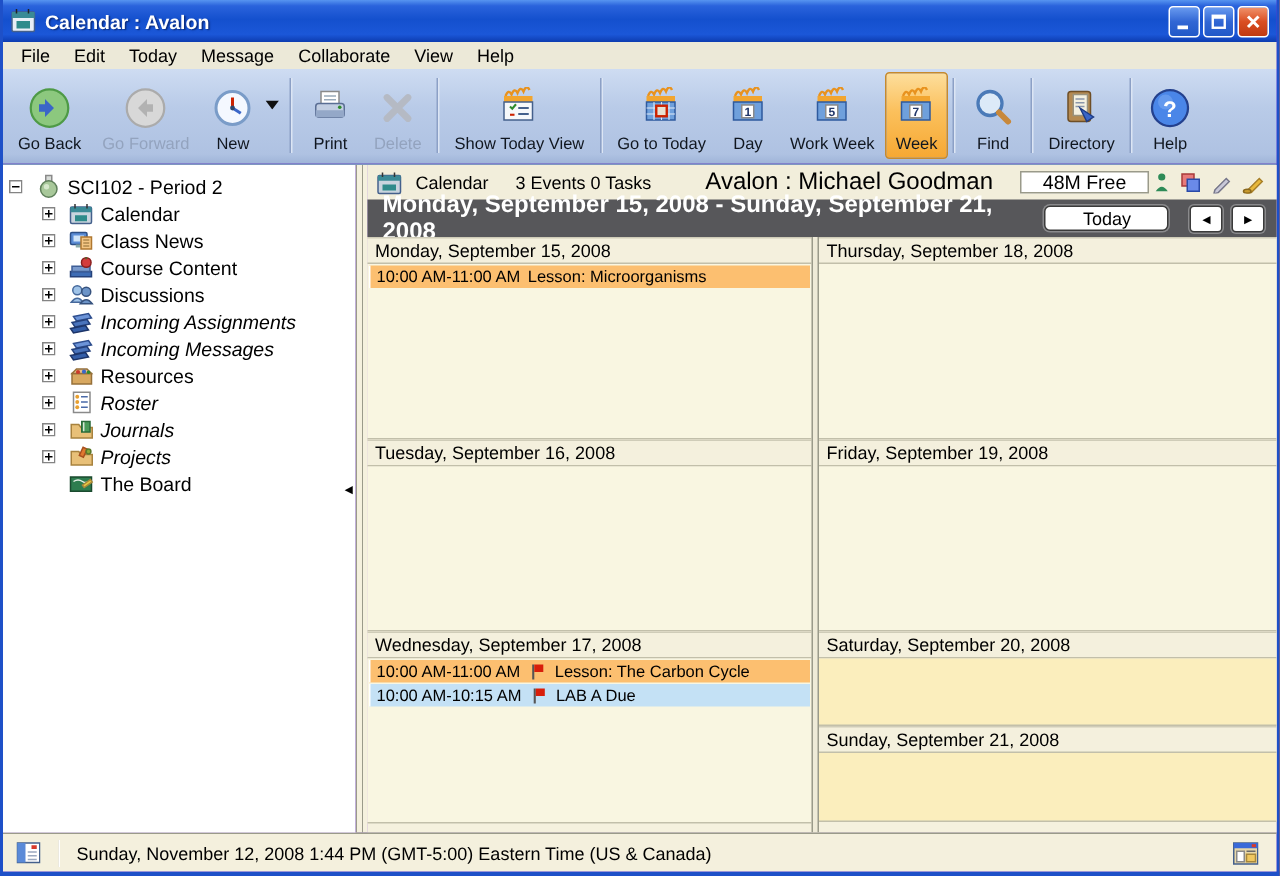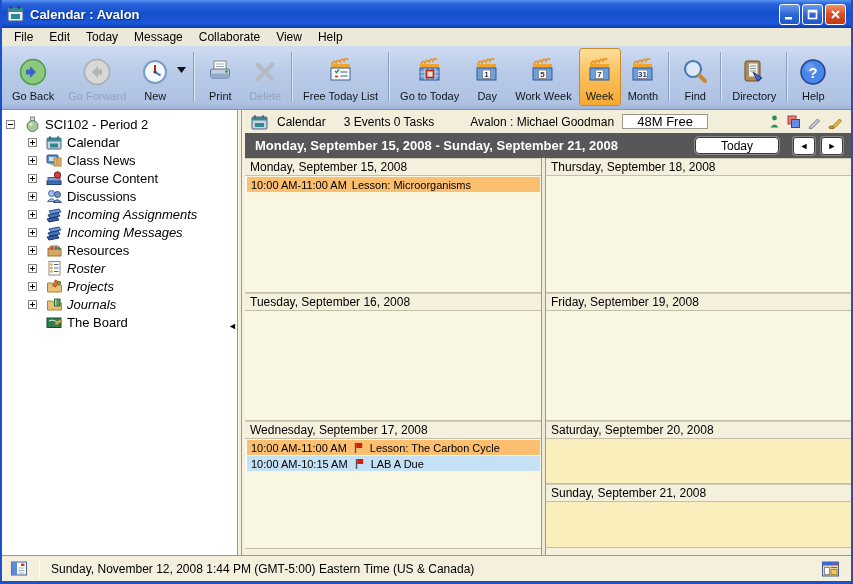--- a/index.html
+++ b/index.html
@@ -54,27 +54,27 @@
   .splitter { width:8px; flex:0 0 8px;
     background:linear-gradient(90deg,#9A9A8A 0 1px,#F5F1DE 1px 4px,#9A9A8A 4px 5px,#F5F1DE 5px 100%); }
 
   
   .main { flex:1 1 auto; display:flex; flex-direction:column; background:#F5F1DE; min-width:0; }
 
   .infobar { height:23px; flex:0 0 23px; background:#F2EEDB; display:flex; align-items:center; padding:0 6px; }
   .infobar .ib-icon { margin-right:8px; display:flex; }
   .ib-title { font-size:12px; color:#000; margin-right:18px; }
   .ib-summary { font-size:12px; color:#000; margin-right:36px; }
-  .ib-account { font-size:12px; color:#000; margin-right:8px; }
+  .ib-account { font-size:16px; color:#000; margin-right:18px; }
   .ib-storage { width:86px; height:15px; background:#fff; border:1px solid #9A9A8A; font-size:13px;
                 text-align:center; line-height:13px; color:#000; }
   .ib-right { margin-left:auto; display:flex; align-items:center; gap:7px; padding-right:2px; }
 
   .weekbar { height:25px; flex:0 0 25px; background:#57575A; display:flex; align-items:center; padding:0 8px 0 10px; }
-  .wb-range { color:#fff; font-weight:bold; font-size:13px; }
+  .wb-range { color:#fff; font-weight:bold; font-size:16px; }
   .today-btn { margin-left:auto; width:84px; height:17px; background:#fff; border:1px solid #3A3A3A;
                border-radius:4px; font-size:12px; color:#000; display:flex; align-items:center;
                justify-content:center; box-shadow:0 0 0 1px #8a8a8c; }
   .nav-btn { width:22px; height:18px; background:#fff; border:1px solid #3A3A3A; border-radius:3px;
              display:flex; align-items:center; justify-content:center; font-size:9px; color:#000;
              box-shadow:0 0 0 1px #8a8a8c; }
   .nav-prev { margin-left:14px; } .nav-next { margin-left:6px; }
 
   
   .grid { flex:1 1 auto; display:flex; background:#F5F1DE; min-height:0; }
@@ -219,21 +219,21 @@
       <span class="ticon">
         <svg width="28" height="28">
             <path d="M5 6 q2 -5 4 -1 q2 -5 4 -1 q2 -5 4 -1 q2 -5 4 -1" fill="none" stroke="#E8921E" stroke-width="1.6"></path>
             <rect x="4" y="6" width="19" height="4" fill="#F2A52E"></rect>
             <rect x="4" y="10" width="19" height="12" fill="#F6F8FA" stroke="#44608C"></rect>
             <path d="M8 13 l1.5 1.5 L12 11.5" stroke="#2E8B2E" stroke-width="1.4" fill="none"></path>
             <path d="M13.5 14 h7 M13.5 18 h7" stroke="#44608C" stroke-width="1.2"></path>
             <path d="M8 18.5 h3" stroke="#CC2200" stroke-width="1.4"></path>
           </svg>
       </span>
-      <span class="tlabel">Free Today List</span>
+      <span class="tlabel">Show Today View</span>
     </div>
 
     <div class="tsep"></div>
 
     <div class="tbtn">
       <span class="ticon">
         <svg width="28" height="28">
             <path d="M5 6 q2 -5 4 -1 q2 -5 4 -1 q2 -5 4 -1 q2 -5 4 -1" fill="none" stroke="#E8921E" stroke-width="1.6"></path>
             <rect x="4" y="6" width="19" height="4" fill="#F2A52E"></rect>
             <rect x="4" y="10" width="19" height="12" fill="#6FA0DC" stroke="#2E5A9E"></rect>
@@ -276,32 +276,20 @@
             <path d="M5 6 q2 -5 4 -1 q2 -5 4 -1 q2 -5 4 -1 q2 -5 4 -1" fill="none" stroke="#E8921E" stroke-width="1.6"></path>
             <rect x="4" y="6" width="19" height="4" fill="#F2A52E"></rect>
             <rect x="4" y="10" width="19" height="12" fill="#6FA0DC" stroke="#2E5A9E"></rect>
             <rect x="9.5" y="12" width="8" height="8.5" fill="#fff" stroke="#8A8A8A"></rect>
             <text x="13.5" y="19" font-size="8" text-anchor="middle" font-weight="bold" fill="#23386A">7</text>
           </svg>
       </span>
       <span class="tlabel">Week</span>
     </div>
 
-    <div class="tbtn">
-      <span class="ticon">
-        <svg width="28" height="28">
-            <path d="M5 6 q2 -5 4 -1 q2 -5 4 -1 q2 -5 4 -1 q2 -5 4 -1" fill="none" stroke="#E8921E" stroke-width="1.6"></path>
-            <rect x="4" y="6" width="19" height="4" fill="#F2A52E"></rect>
-            <rect x="4" y="10" width="19" height="12" fill="#6FA0DC" stroke="#2E5A9E"></rect>
-            <rect x="8.5" y="12" width="10" height="8.5" fill="#fff" stroke="#8A8A8A"></rect>
-            <text x="13.5" y="19" font-size="8" text-anchor="middle" font-weight="bold" fill="#23386A">31</text>
-          </svg>
-      </span>
-      <span class="tlabel">Month</span>
-    </div>
 
     <div class="tsep"></div>
 
     <div class="tbtn">
       <span class="ticon">
         <svg width="30" height="30">
             <circle cx="13" cy="12" r="8" fill="#DCEAF8" stroke="#4A7AB8" stroke-width="2.2"></circle>
             <path d="M19 18 L25 24" stroke="#C8883A" stroke-width="4" stroke-linecap="round"></path>
           </svg>
       </span>
@@ -485,40 +473,40 @@
       </div>
       <div class="trow child italic">
         <span class="pm"><svg width="9" height="9">
               <rect x="0.5" y="0.5" width="8" height="8" fill="#fff" stroke="#848484"></rect>
               <line x1="2" y1="4.5" x2="7" y2="4.5" stroke="#000"></line>
               <line x1="4.5" y1="2" x2="4.5" y2="7" stroke="#000"></line>
             </svg></span>
         <span class="ticn">
             <svg width="17" height="17">
               <path d="M1.5 5 h5 l1.5 2 h7.5 v7 h-14 z" fill="#E8C078" stroke="#A8823E"></path>
+              <rect x="8.5" y="3" width="5.5" height="7" fill="#4A9A5A" stroke="#2A6A3A"></rect>
+              <line x1="9.8" y1="3.5" x2="9.8" y2="9.5" stroke="#D8E8D8"></line>
+            </svg>
+          </span>
+        <span class="tlbl">Journals</span>
+      </div>
+      <div class="trow child italic">
+        <span class="pm"><svg width="9" height="9">
+              <rect x="0.5" y="0.5" width="8" height="8" fill="#fff" stroke="#848484"></rect>
+              <line x1="2" y1="4.5" x2="7" y2="4.5" stroke="#000"></line>
+              <line x1="4.5" y1="2" x2="4.5" y2="7" stroke="#000"></line>
+            </svg></span>
+        <span class="ticn">
+            <svg width="17" height="17">
+              <path d="M1.5 5 h5 l1.5 2 h7.5 v7 h-14 z" fill="#E8C078" stroke="#A8823E"></path>
               <rect x="8" y="2.5" width="3" height="6" fill="#E07830" stroke="#A8501E" transform="rotate(25 9.5 5.5)"></rect>
               <circle cx="13" cy="5" r="1.6" fill="#8AA83A" stroke="#5A782A"></circle>
             </svg>
           </span>
         <span class="tlbl">Projects</span>
-      </div>
-      <div class="trow child italic">
-        <span class="pm"><svg width="9" height="9">
-              <rect x="0.5" y="0.5" width="8" height="8" fill="#fff" stroke="#848484"></rect>
-              <line x1="2" y1="4.5" x2="7" y2="4.5" stroke="#000"></line>
-              <line x1="4.5" y1="2" x2="4.5" y2="7" stroke="#000"></line>
-            </svg></span>
-        <span class="ticn">
-            <svg width="17" height="17">
-              <path d="M1.5 5 h5 l1.5 2 h7.5 v7 h-14 z" fill="#E8C078" stroke="#A8823E"></path>
-              <rect x="8.5" y="3" width="5.5" height="7" fill="#4A9A5A" stroke="#2A6A3A"></rect>
-              <line x1="9.8" y1="3.5" x2="9.8" y2="9.5" stroke="#D8E8D8"></line>
-            </svg>
-          </span>
-        <span class="tlbl">Journals</span>
       </div>
       <div class="trow child">
         <span class="pm empty"><svg width="9" height="9"></svg></span>
         <span class="ticn">
             <svg width="17" height="17">
               <rect x="1" y="4" width="14" height="9.5" fill="#2E7D4F" stroke="#1A4A2E"></rect>
               <path d="M3 7 q3 -2 6 0 q2 1.5 5 0" stroke="#E8F0E8" stroke-width="1" fill="none"></path>
               <rect x="9" y="7.5" width="6.5" height="2" fill="#E8C840" stroke="#A8883A" transform="rotate(-35 12 8.5)"></rect>
             </svg>
           </span>

